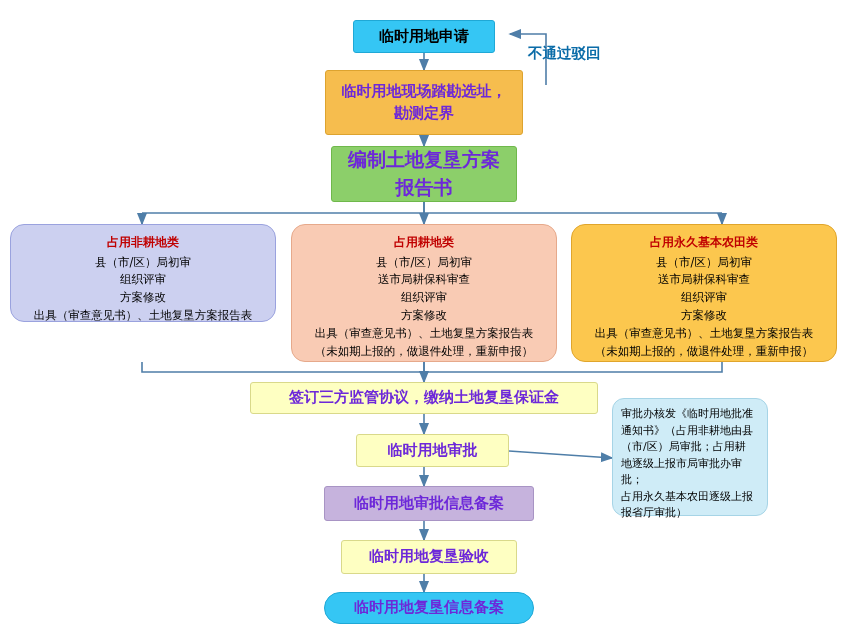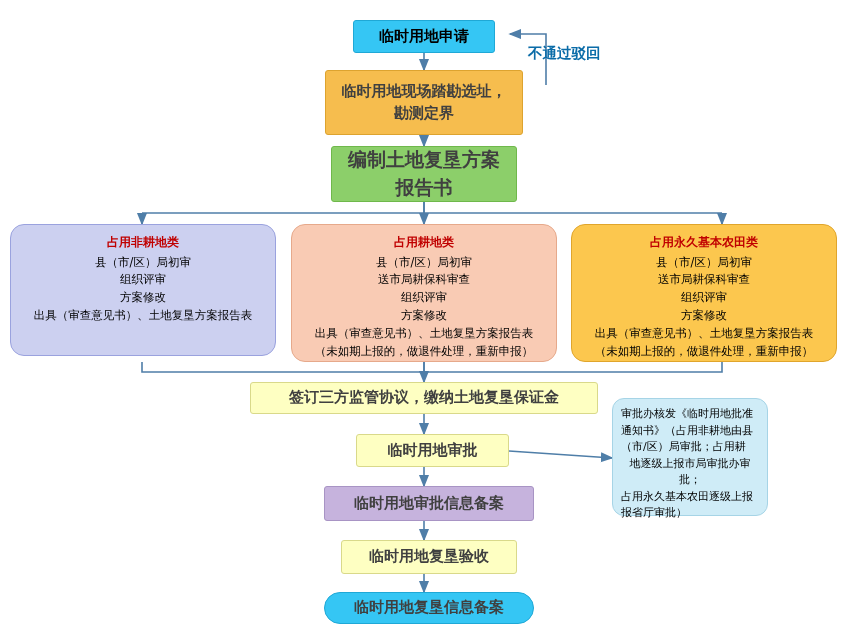--- a/index.html
+++ b/index.html
@@ -19,21 +19,21 @@
   }
   .node {
     position: absolute;
     box-sizing: border-box;
     display: flex;
     flex-direction: column;
     align-items: center;
     justify-content: center;
     text-align: center;
     line-height: 1.45;
-    color: #404040;
+    color: #6d28d9;
   }
   .node .line {
     display: block;
     white-space: nowrap;
   }
   .n-blue {
     background: #35c6f4;
     border: 1px solid #1fa8d6;
     border-radius: 3px;
     font-size: 15px;
@@ -191,21 +191,21 @@
   <div class="node n-orange" style="left:325px; top:70px; width:198px; height:65px;">
     <span class="line">临时用地现场踏勘选址，</span>
     <span class="line">勘测定界</span>
   </div>
 
   <div class="node n-green" style="left:331px; top:146px; width:186px; height:56px;">
     <span class="line">编制土地复垦方案</span>
     <span class="line">报告书</span>
   </div>
 
-  <div class="panel p-lav" style="left:10px; top:224px; width:266px; height:132px;">
+  <div class="panel p-lav" style="left:10px; top:224px; width:266px; height:98px;">
     <span class="title">占用非耕地类</span>
     <span class="line">县（市/区）局初审</span>
     <span class="line">组织评审</span>
     <span class="line">方案修改</span>
     <span class="line">出具（审查意见书）、土地复垦方案报告表</span>
   </div>
 
   <div class="panel p-peach" style="left:291px; top:224px; width:266px; height:138px;">
     <span class="title">占用耕地类</span>
     <span class="line">县（市/区）局初审</span>
@@ -227,21 +227,21 @@
   </div>
 
   <div class="node n-yellow" style="left:250px; top:382px; width:348px; height:32px;">
     <span class="line">签订三方监管协议，缴纳土地复垦保证金</span>
   </div>
 
   <div class="node n-yellow" style="left:356px; top:434px; width:153px; height:33px;">
     <span class="line">临时用地审批</span>
   </div>
 
-  <div class="panel p-note" style="left:612px; top:398px; width:156px; height:118px;text-align:center;">
+  <div class="panel p-note" style="left:612px; top:398px; width:156px; height:118px;">
     <span class="line">审批办核发《临时用地批准</span>
     <span class="line">通知书》（占用非耕地由县</span>
     <span class="line">（市/区）局审批；占用耕</span>
     <span class="line">地逐级上报市局审批办审批；</span>
     <span class="line">占用永久基本农田逐级上报</span>
     <span class="line">报省厅审批）</span>
   </div>
 
   <div class="node n-purple" style="left:324px; top:486px; width:210px; height:35px;">
     <span class="line">临时用地审批信息备案</span>

